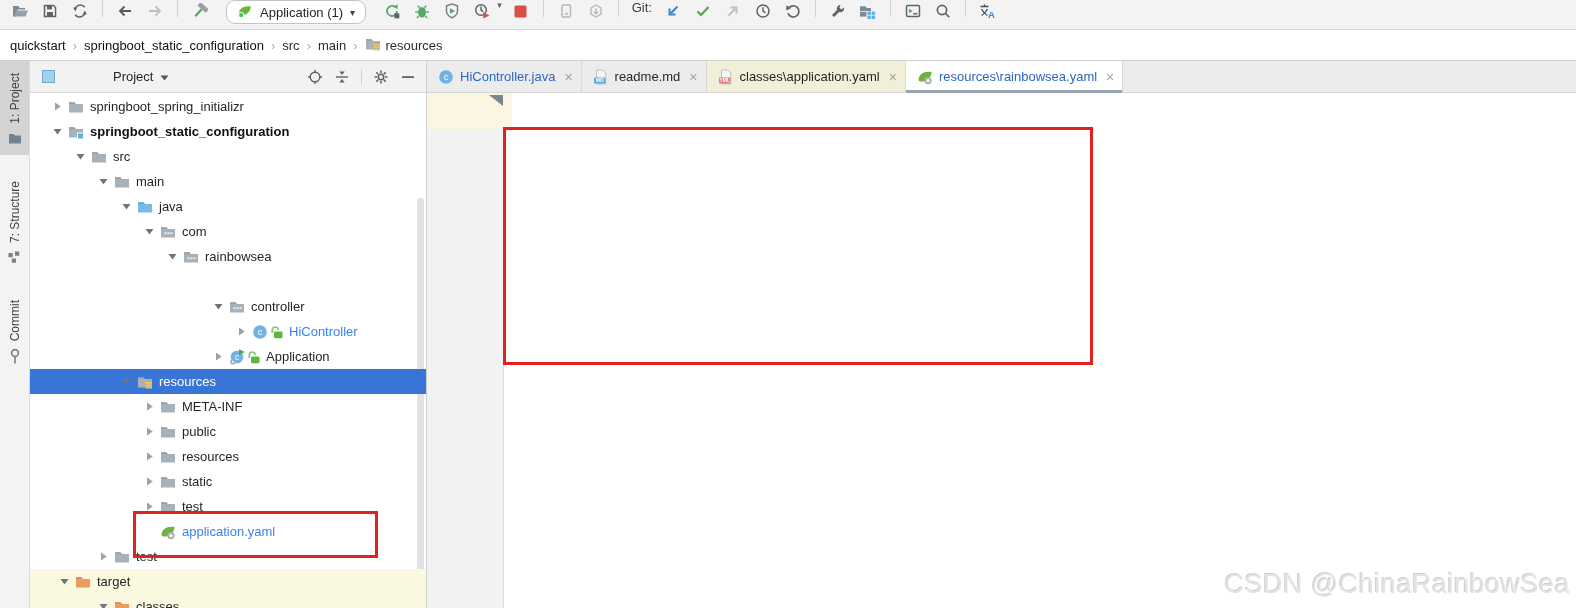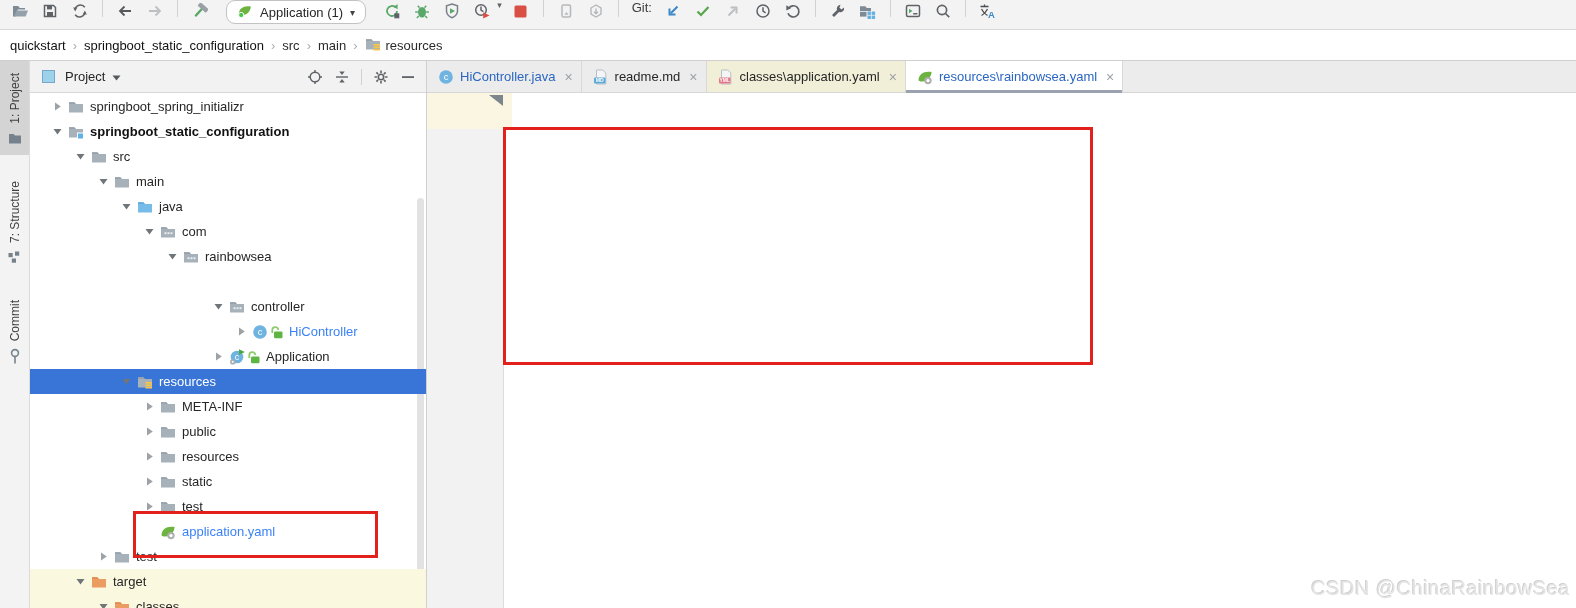--- a/index.html
+++ b/index.html
@@ -28,21 +28,21 @@
   .tw-bar{width:29px;background:#f3f3f3;border-right:1px solid #dcdcdc;flex:0 0 auto;display:flex;flex-direction:column;align-items:stretch;}
   .tw-item{display:flex;flex-direction:column;align-items:center;padding:12px 0 8px;}
   .tw-item.active{background:#d4d4d4;}
   .tw-item + .tw-item{margin-top:14px;}
   .tw-label{writing-mode:vertical-rl;transform:rotate(180deg);font-size:12px;color:#3f3f3f;white-space:nowrap;}
   .tw-icon{margin-top:7px;height:16px;display:flex;align-items:center;justify-content:center;}
 
   
   .project-panel{width:396px;flex:0 0 auto;border-right:1px solid #cfcfcf;display:flex;flex-direction:column;background:#fff;}
   .panel-header{height:31px;flex:0 0 auto;background:#f2f2f2;border-bottom:1px solid #d8d8d8;display:flex;align-items:center;padding:0 8px;gap:7px;}
-  .panel-title{color:#262626;}
+  .panel-title{color:#262626;margin-left:48px;}
   .ph-spacer{flex:1;}
   .ph-btn{width:20px;height:20px;display:flex;align-items:center;justify-content:center;}
   .ph-sep{width:1px;height:16px;background:#d1d1d1;margin:0 2px;}
 
   .tree{position:relative;flex:1;background:#fff;overflow:hidden;}
   .tree-row{position:absolute;left:0;right:0;height:25px;display:flex;align-items:center;box-sizing:border-box;}
   .tree-row.selected{background:#3875d6;}
   .tree-row.excluded{background:#fbf8e0;}
   .tree-arrow{width:16px;height:16px;display:flex;align-items:center;justify-content:center;flex:0 0 auto;}
   .tree-icon{width:16px;height:16px;margin-left:3px;display:flex;align-items:center;justify-content:center;flex:0 0 auto;}
@@ -65,21 +65,21 @@
   .tab-label{color:#262626;white-space:nowrap;}
   .tab-label.blue{color:#2b66c2;}
   .tab-close{color:#9ca1a5;font-size:14px;margin-left:3px;line-height:1;}
   .tab-filler{flex:1;}
 
   .editor-body{flex:1;position:relative;background:#fff;min-width:0;}
   .gutter{position:absolute;left:0;top:0;bottom:0;width:76px;background:#f2f2f2;border-right:1px solid #dcdcdc;}
   .gutter-cream{position:absolute;left:0;top:0;width:85px;height:36px;background:#faf6e2;}
   .fold-triangle{position:absolute;left:62px;top:2px;width:0;height:0;border-top:11px solid #7e868d;border-left:14px solid transparent;}
   .editor-redbox{position:absolute;left:76px;top:34px;width:590px;height:238px;border:3px solid #e2211c;box-sizing:border-box;pointer-events:none;}
-  .watermark{position:absolute;right:6px;bottom:8px;font-size:20px;color:#e3e3e3;text-shadow:1px 1px 0 #ffffff,-1px -1px 0 #cfcfcf;letter-spacing:.5px;white-space:nowrap;}
+  .watermark{position:absolute;right:6px;bottom:8px;font-size:27px;color:#e3e3e3;text-shadow:1px 1px 0 #ffffff,-1px -1px 0 #cfcfcf;letter-spacing:.5px;white-space:nowrap;}
 </style>
 </head>
 <body>
 
 <div class="app">
 
   <div class="toolbar" id="toolbar">
       <span class="tb-btn">
         <svg width="17" height="16" viewBox="0 0 17 16">
           <path d="M1 13.5V3h5.2l1.6 2H13v1.5H5.8L3.6 13.5z" fill="#7e8b95"></path>
@@ -633,21 +633,21 @@
               </svg>
             </span>
             <span class="tree-icon">
               <svg width="16" height="16" viewBox="0 0 16 16">
                 <path fill="#a7b1b9" d="M1 3.2h5.3l1.6 1.9H15v8.4H1z"></path>
                 <path fill="#97a2ab" d="M1 3.2h5.3l1.6 1.9H1z"></path>
               </svg>
             </span>
             <span class="row-label">test</span>
           </div>
-          <div class="tree-row excluded" style="top: 476px; padding-left: 42px;">
+          <div class="tree-row excluded" style="top: 476px; padding-left: 26px;">
             <span class="tree-arrow">
               <svg width="11" height="11" viewBox="0 0 11 11">
                 <polygon points="1.5,3 9.5,3 5.5,8.5" fill="#6f7579"></polygon>
               </svg>
             </span>
             <span class="tree-icon">
               <svg width="16" height="16" viewBox="0 0 16 16">
                 <path fill="#eb9c61" d="M1 3.2h5.3l1.6 1.9H15v8.4H1z"></path>
                 <path fill="#e08d52" d="M1 3.2h5.3l1.6 1.9H1z"></path>
               </svg>

